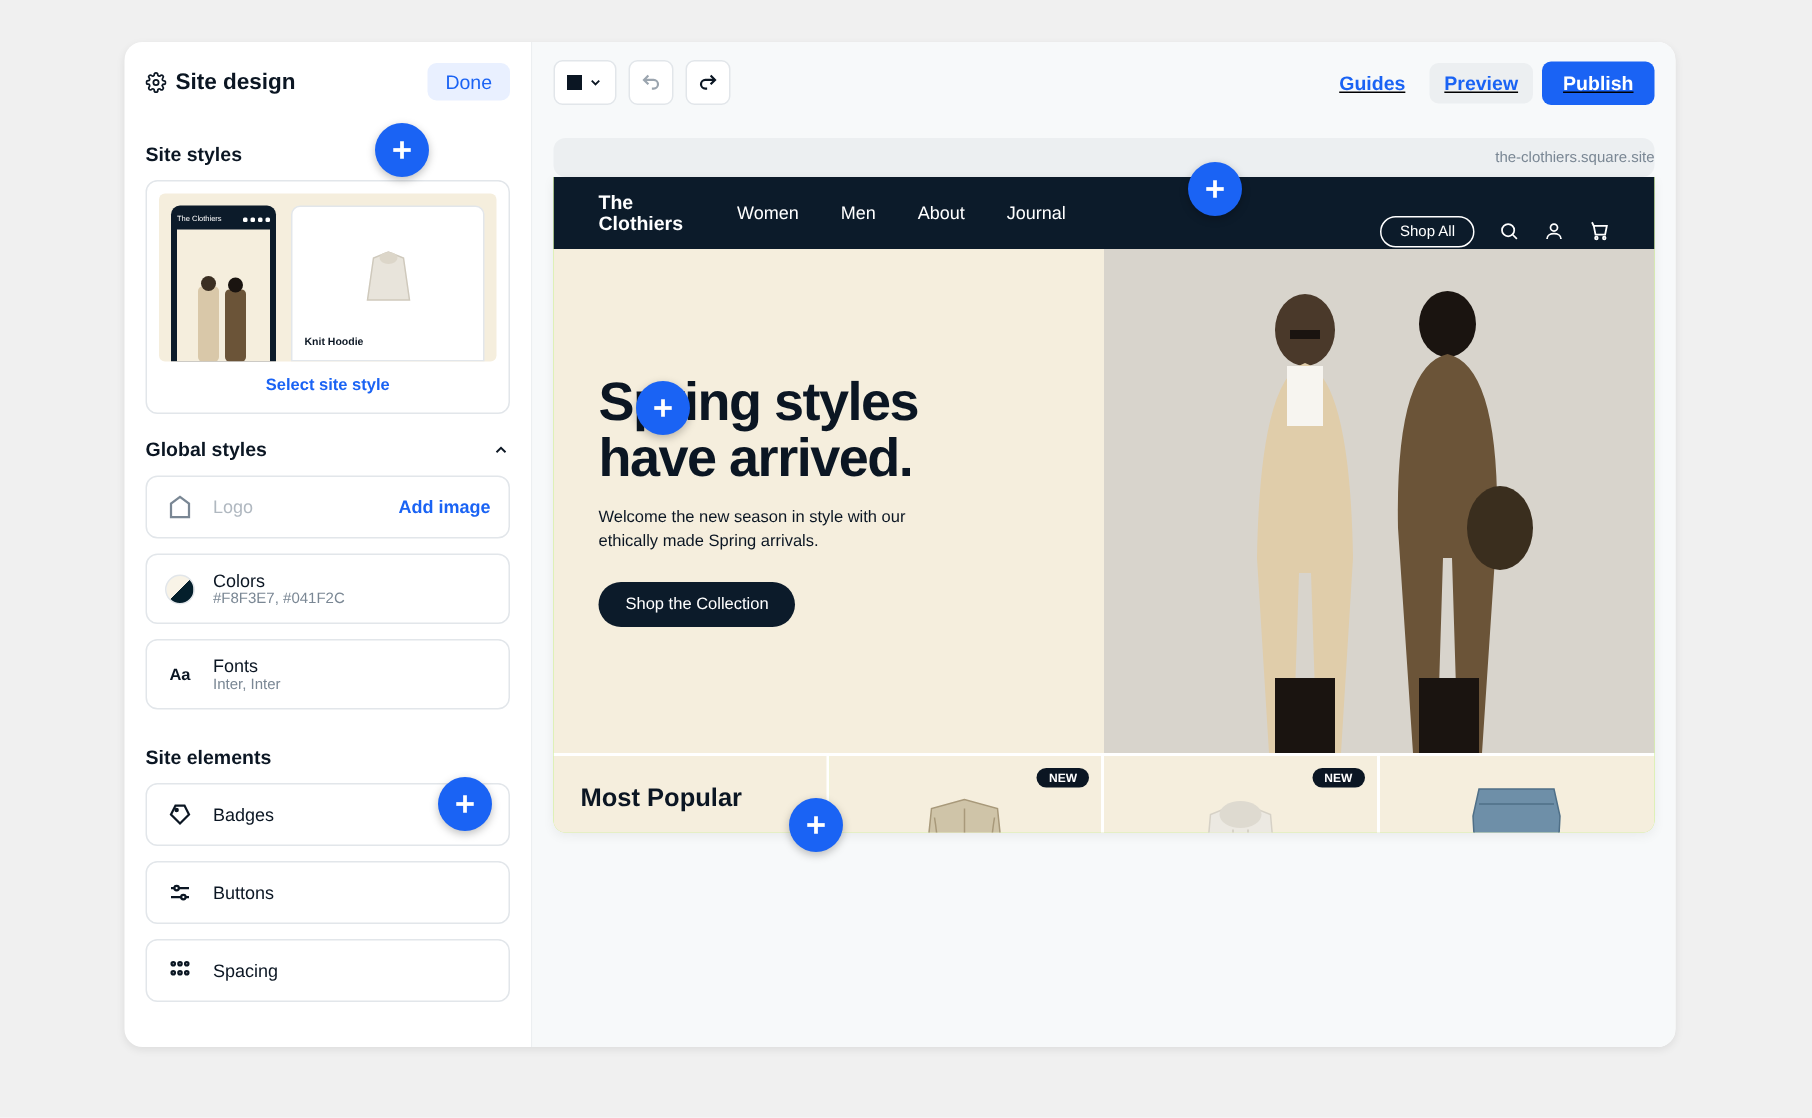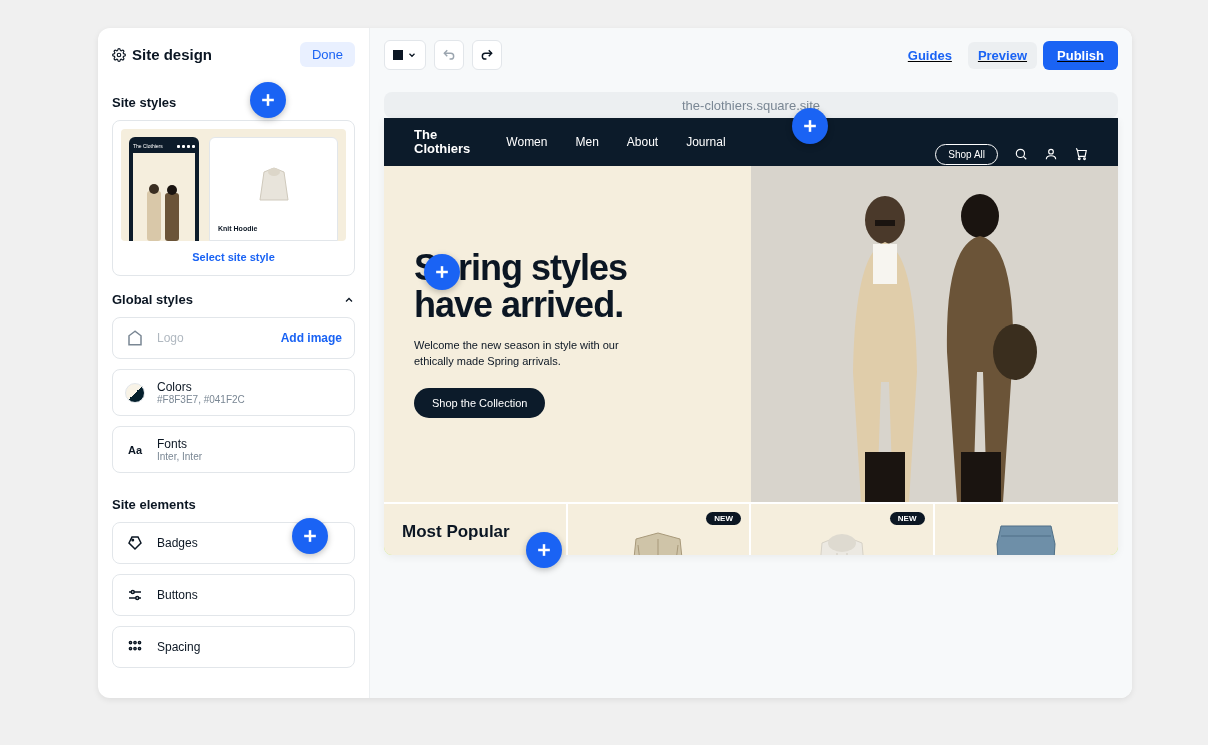--- a/index.html
+++ b/index.html
@@ -1,17 +1,17 @@
 <!DOCTYPE html>
 <html><head>
 <meta charset="utf-8">
 <style>
 * { box-sizing: border-box; margin: 0; padding: 0; font-family: -apple-system, BlinkMacSystemFont, "Segoe UI", Helvetica, Arial, sans-serif; }
 body { background: #f0f0f0; width: 1208px; height: 745px; overflow: hidden; position: relative; }
-.outer-shell { position: absolute; top: 28px; left: 98px; width: 1034px; height: 670px; background: #fff; border-radius: 12px; display: flex; overflow: hidden; box-shadow: 0 2px 6px rgba(0,0,0,0.08); }
+.outer-shell { position: absolute; top: 28px; left: 83px; width: 1034px; height: 670px; background: #fff; border-radius: 12px; display: flex; overflow: hidden; box-shadow: 0 2px 6px rgba(0,0,0,0.08); }
 
 
 .sidebar { width: 272px; padding: 14px 14px 0 14px; border-right: 1px solid #eceff1; display: flex; flex-direction: column; overflow: hidden; }
 .sidebar-header { display: flex; align-items: center; justify-content: space-between; margin-bottom: 18px; }
 .sidebar-title { display: flex; align-items: center; gap: 6px; font-weight: 700; font-size: 15px; color: #0b1623; }
 .gear { width: 14px; height: 14px; }
 .done-btn { background: #e9f0ff; color: #1a63f4; border: none; border-radius: 6px; padding: 5px 12px; font-weight: 400; font-size: 13px; cursor: pointer; }
 
 .section-heading { font-weight: 700; font-size: 13px; color: #0b1623; margin: 10px 0 10px 0; display: flex; align-items: center; justify-content: space-between; }
 .chev { width: 12px; height: 12px; }
@@ -48,21 +48,21 @@
 .tb-left { display:flex; gap:8px; align-items:center; }
 .tb-btn { background:#fff; border:1px solid #e2e6ea; border-radius:6px; height:30px; min-width:30px; display:flex; align-items:center; justify-content:center; cursor:pointer; }
 .tb-viewport { padding: 0 8px; gap:4px; }
 .vp-sq { width:10px; height:10px; background:#0b1623; }
 .tb-right { display:flex; gap:6px; align-items:center; }
 .link-btn { color:#1a63f4; font-weight:700; font-size:13px; background:transparent; border:none; padding:6px 10px; cursor:pointer; }
 .link-btn.boxed { background:#eceff1; border-radius:6px; }
 .publish-btn { background:#1a63f4; color:#fff; border:none; font-weight:700; font-size:13px; padding:7px 14px; border-radius:6px; cursor:pointer; }
 
 .canvas-wrap { flex:1; padding: 10px 14px 0 14px; overflow:hidden; }
-.url-bar { background:#eceff1; border-radius:8px; height:26px; display:flex; align-items:center; justify-content:center; font-size:13px; color:#7a8794; margin-bottom:0; }
+.url-bar { background:#eceff1; border-radius:8px; height:26px; display:flex; align-items:center; justify-content:flex-end; font-size:10px; color:#7a8794; margin-bottom:0; }
 .site { border-radius:0 0 8px 8px; overflow:hidden; background:#bef264; height: 437px; box-shadow: 0 2px 8px rgba(0,0,0,0.06); }
 
 
 .site-header { background:#0c1b2a; color:#fff; display:flex; align-items:center; padding:0 30px; height:48px; gap:36px; }
 .brand { font-weight:800; font-size:13px; line-height:1.1; }
 .nav { display:flex; gap:28px; font-size:12px; }
 .nav span { cursor:pointer; }
 .site-header-right { margin-left:auto; display:flex; align-items:center; gap:16px;margin-top:24px; }
 .shop-all { border:1px solid #fff; border-radius:14px; padding:4px 12px; font-size:10px; cursor:pointer; }
 .icon-w { width:14px; height:14px; stroke:#fff; fill:none; stroke-width:2; cursor:pointer; }

